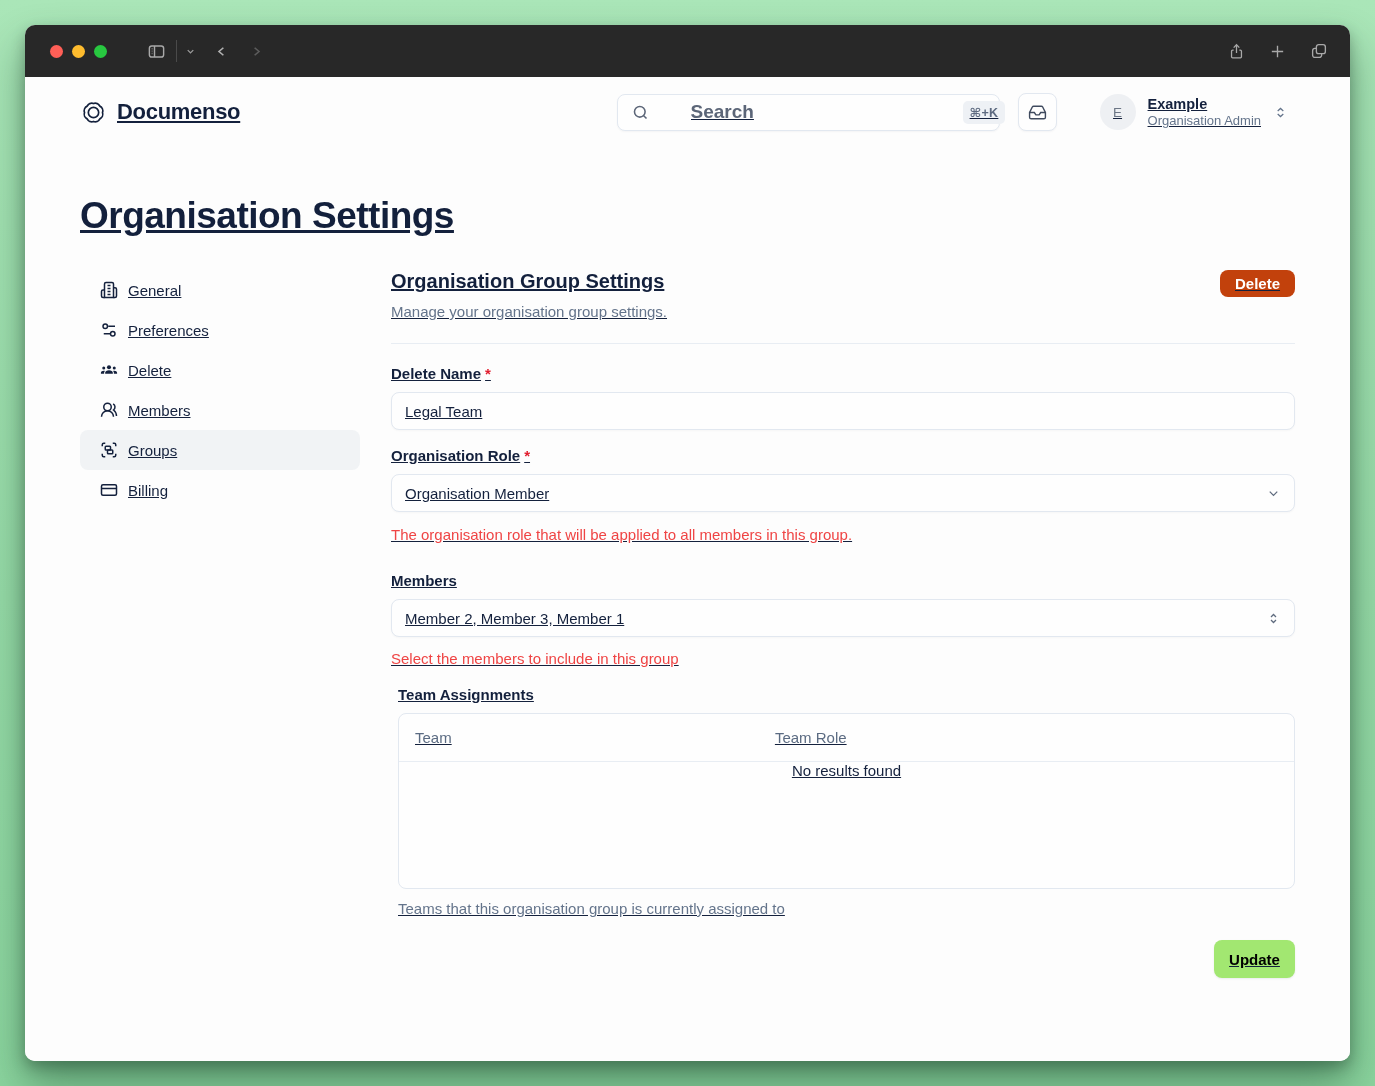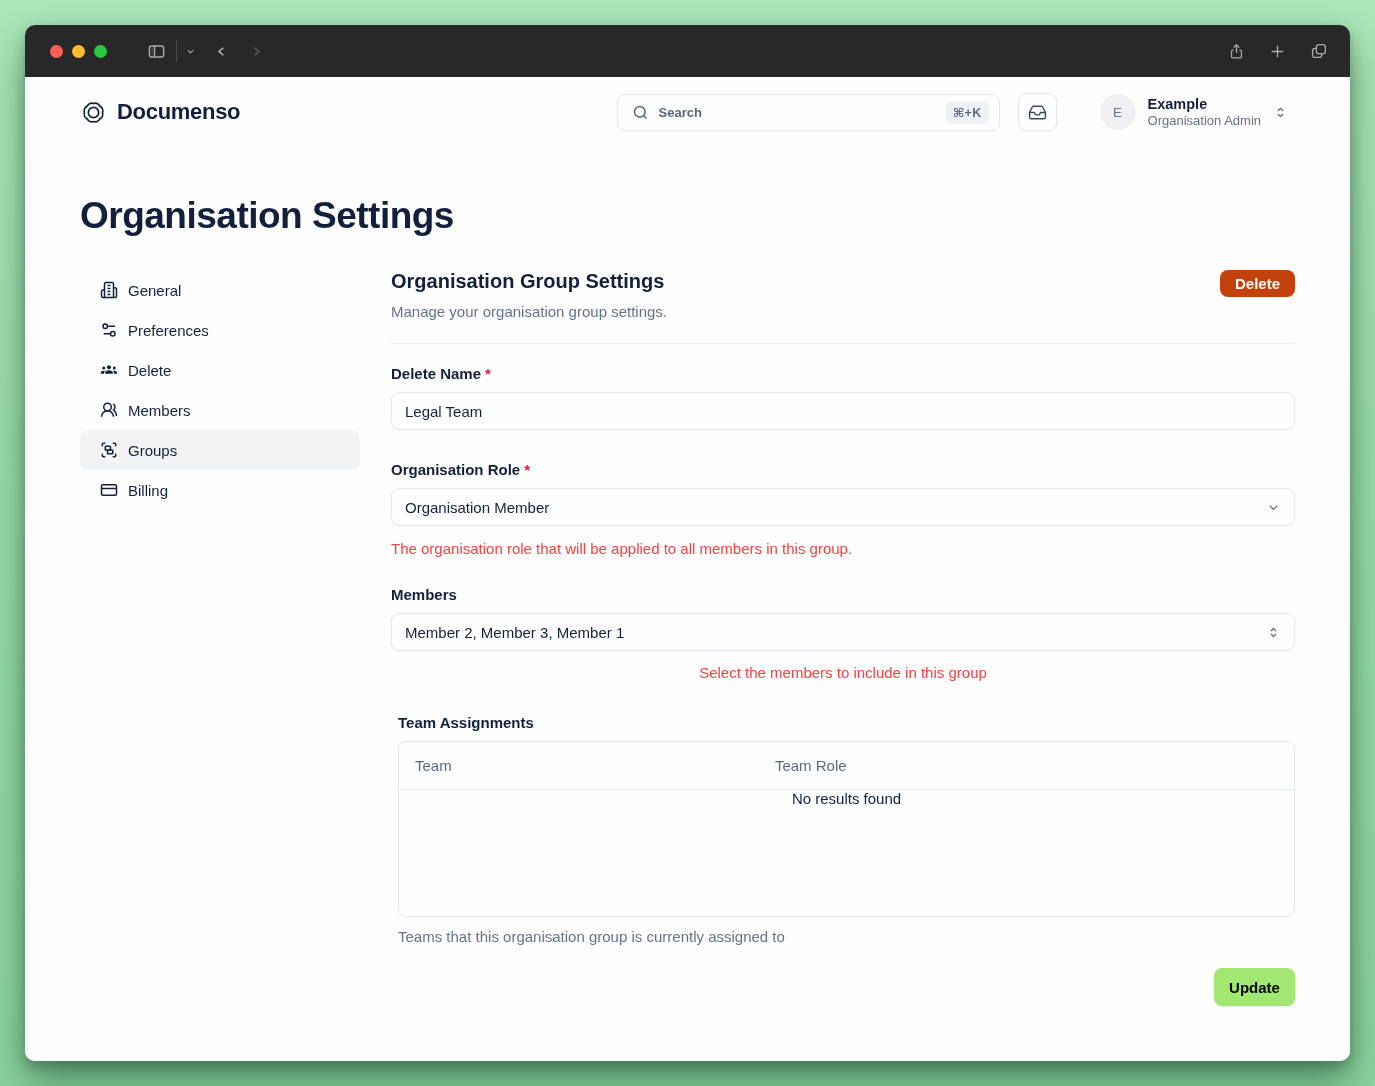--- a/index.html
+++ b/index.html
@@ -27,34 +27,34 @@
   .dot.red{ background:#ff5f57; } .dot.yellow{ background:#febc2e; } .dot.green{ background:#28c840; }
   .tb-icon { color:#a9a9a9; display:flex; align-items:center; justify-content:center; }
   .tb-icon svg { display:block; }
   .tb-sidebar { margin-left:40px; }
   .tb-divider { width:1px; height:22px; background:#4a4a4a; margin:0 8px 0 10px; }
   .tb-chevron { color:#9a9a9a; }
   .tb-back { margin-left:18px; color:#b0b0b0; }
   .tb-forward { margin-left:20px; color:#5c5c5c; }
   .tb-right { margin-left:auto; display:flex; align-items:center; gap:24px; color:#a9a9a9; }
   
-  .app { flex:1; background:#fdfdfd; overflow:hidden; }
+  .app { flex:1; background:#fdfdfd; overflow:hidden;text-decoration:underline; }
   .app-header { height:70px; display:flex; align-items:center; padding:0 62px 0 55px; }
   .brand { display:flex; align-items:center; gap:10px; }
   .brand-logo { color:#13203c; display:flex; }
   .brand-name { font-size:22px; font-weight:700; color:#13203c; letter-spacing:-0.3px; }
   .searchbar {
     margin-left:auto; width:383px; height:37px; border:1px solid #e2e8f0; border-radius:8px;
     background:#fefefe; display:flex; align-items:center; padding:0 10px 0 14px; gap:10px;
     box-shadow:0 1px 2px rgba(15,23,42,.04); cursor:text;
   }
   .searchbar .s-icon { color:#5c6678; display:flex; }
   .searchbar input {
     border:none; outline:none; background:transparent; flex:1;
-    font-size:13px; font-weight:600; color:#000000; font-family:inherit;
+    font-size:19px; font-weight:600; color:#000000; font-family:inherit;margin-left:32px;
   }
   .searchbar input::placeholder { color:#5c6678; font-weight:600; }
   .kbd-pill {
     background:#eef1f5; color:#5e6b81; font-size:12.5px; font-weight:600;
     border-radius:5px; padding:4px 7px; letter-spacing:.3px;
   }
   .inbox-btn {
     margin-left:18px; width:39px; height:38px; border:1px solid #e2e8f0; border-radius:8px;
     background:#fefefe; display:flex; align-items:center; justify-content:center; color:#3f4a5e;
     cursor:pointer; box-shadow:0 1px 2px rgba(15,23,42,.04);
@@ -85,21 +85,21 @@
   .section-head { display:flex; align-items:flex-start; justify-content:space-between; }
   .section-title { font-size:20px; font-weight:700; color:#13203c; }
   .section-sub { font-size:15px; color:#64748b; margin-top:10px; }
   .btn {
     border:none; border-radius:8px; font-family:inherit; font-size:15px; font-weight:600;
     cursor:pointer; display:inline-flex; align-items:center; justify-content:center;
   }
   .btn-delete { background:#c2410c; color:#fff; width:75px; height:27px; }
   .btn-update { background:#a2e771; color:#000000; width:81px; height:38px; box-shadow:0 1px 2px rgba(15,23,42,.08); }
   .divider { height:1px; background:#e8edf3; margin-top:23px; }
-  .field { margin-top:30px; }
+  .field { margin-top:16px; }
   .field.first { margin-top:20px; }
   .field-label { font-size:15px; font-weight:600; color:#13203c; display:flex; gap:4px; line-height:20px; }
   .req { color:#e11d2e; font-weight:700; }
   .control {
     margin-top:8px; height:38px; border:1px solid #e2e8f0; border-radius:8px; background:#fefefe;
     display:flex; align-items:center; padding:0 13px; font-size:15px; color:#14213d;
     box-shadow:0 1px 2px rgba(15,23,42,.03); width:100%;
   }
   .control input {
     border:none; outline:none; background:transparent; width:100%;
@@ -342,21 +342,21 @@
             </div>
             <div class="control select">
               <span class="value-medium">Member 2, Member 3, Member 1</span>
               <span class="chev">
                 <svg width="15" height="15" viewBox="0 0 24 24" fill="none" stroke="currentColor" stroke-width="2">
                     <path d="m8 14.5 4 4 4-4"></path>
                     <path d="m8 9.5 4-4 4 4"></path>
                   </svg>
               </span>
             </div>
-            <p class="helper" style="margin-top:12px;text-align:center;">Select the members to include in this group</p>
+            <p class="helper" style="margin-top:12px;">Select the members to include in this group</p>
           </div>
 
           <div class="field" style="padding-left:7px;">
             <div class="field-label">
               <span>Team Assignments</span>
             </div>
             <div class="table-box">
               <div class="t-head">
                 <span class="t-col c1">Team</span>
                 <span class="t-col c2">Team Role</span>

